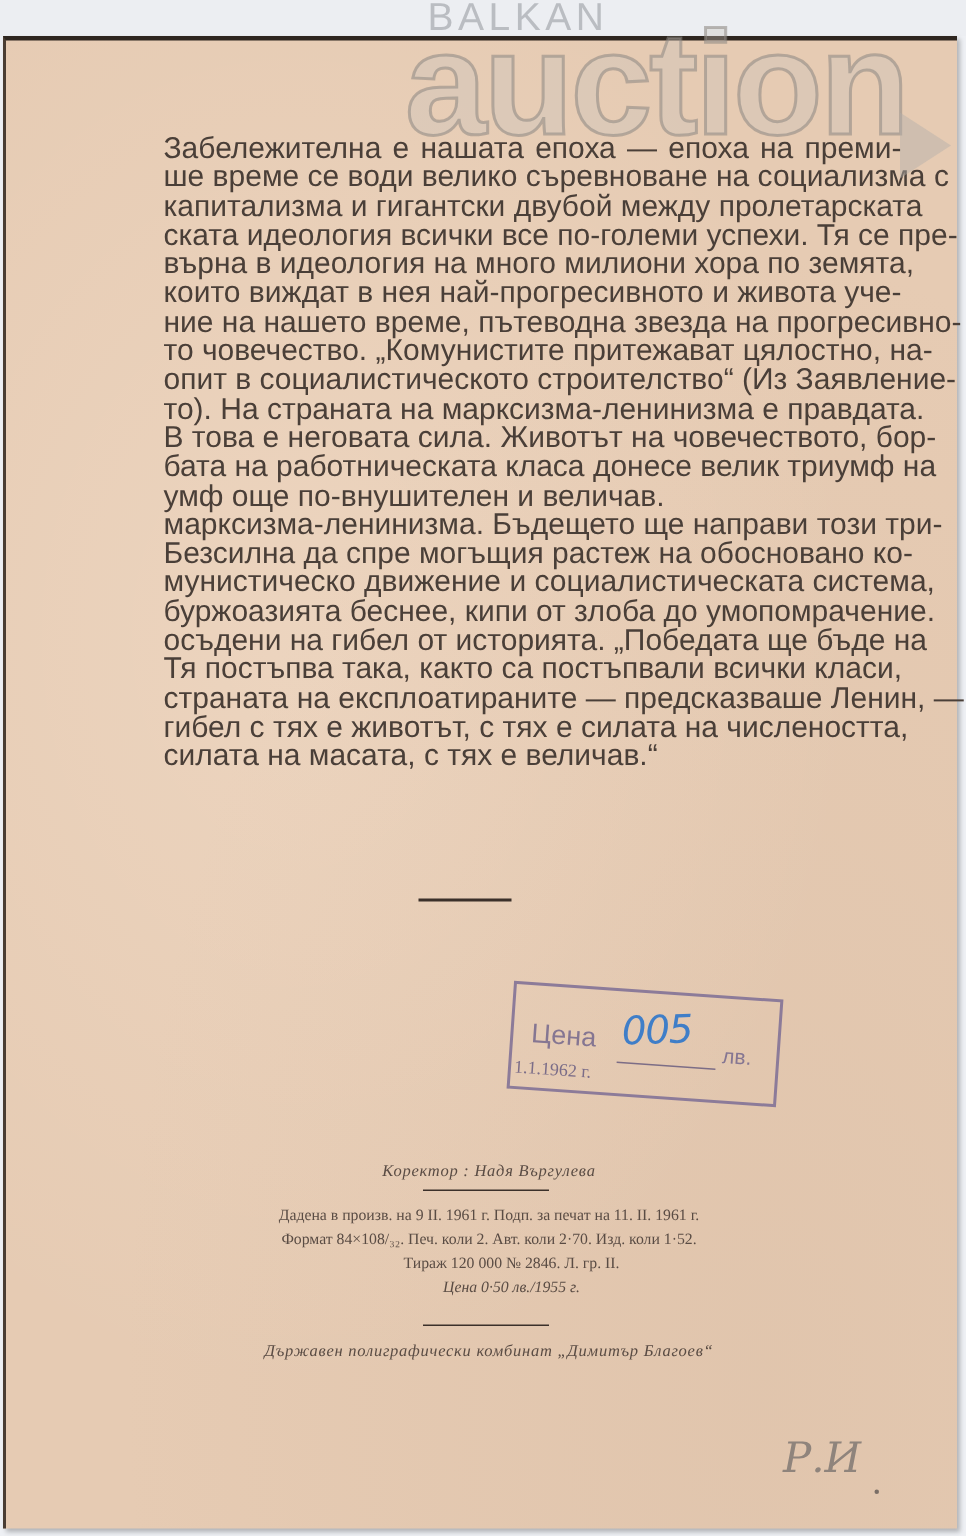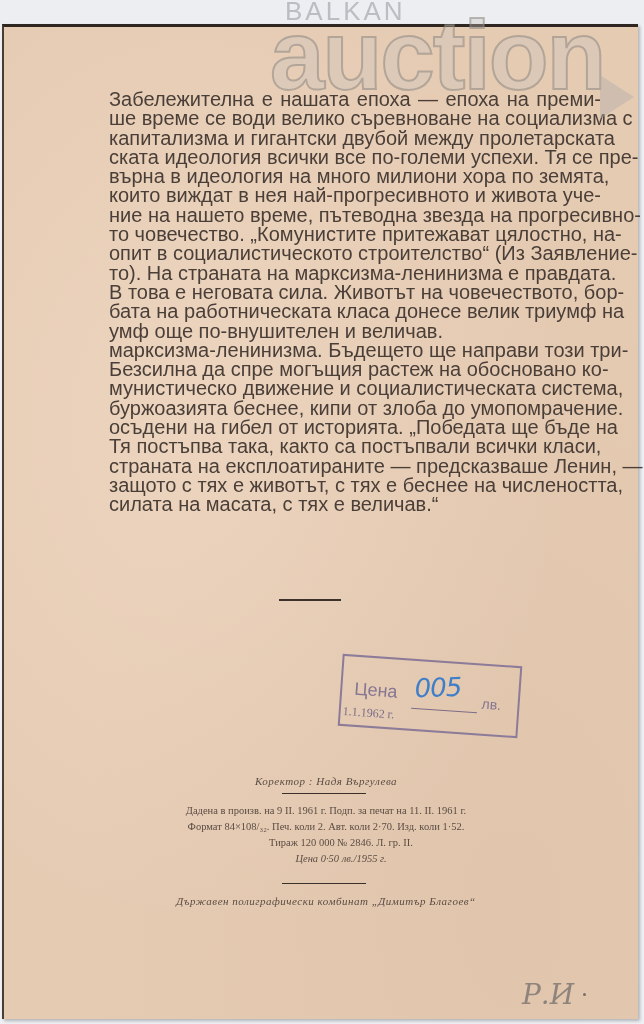--- a/index.html
+++ b/index.html
@@ -81,21 +81,20 @@
   }
   .watermark-arrow {
     position:absolute; left:600px; top:75px; width:0; height:0;
     border-top:22px solid transparent; border-bottom:22px solid transparent;
     border-left:34px solid rgba(180,175,170,0.45);
   }
   .handwriting {
     position:absolute; left:520px; top:955px;
     font-family:"DejaVu Serif", serif; font-style:italic; font-size:28px;
     color:#8f847c;
-    margin-top:23px;
   }
   .dot { position:absolute; left:581px; top:990px; width:3px; height:3px; background:#7a6e66; border-radius:50%; }
 </style>
 </head>
 <body>
 
 <div class="topband"></div>
 
 <div class="page">
 
@@ -116,21 +115,21 @@
       <span class="line last">умф още по-внушителен и величав.</span>
       <span class="line">марксизма-ленинизма. Бъдещето ще направи този три-</span>
     </p>
     <p>
       <span class="line">Безсилна да спре могъщия растеж на обосновано ко-</span>
       <span class="line">мунистическо движение и социалистическата система,</span>
       <span class="line">буржоазията беснее, кипи от злоба до умопомрачение.</span>
       <span class="line">осъдени на гибел от историята. „Победата ще бъде на</span>
       <span class="line">Тя постъпва така, както са постъпвали всички класи,</span>
       <span class="line">страната на експлоатираните — предсказваше Ленин, —</span>
-      <span class="line">защото с тях е животът, с тях е беснее на числеността,</span>
+      <span class="line">гибел с тях е животът, с тях е силата на числеността,</span>
       <span class="line last">силата на масата, с тях е величав.“</span>
     </p>
   </div>
 
   <div class="rule" style="left:275px; top:572px; width:62px;"></div>
 
   <div class="stamp">
     <span class="label">Цена</span>
     <span class="price">005</span>
     <span class="underline"></span>

